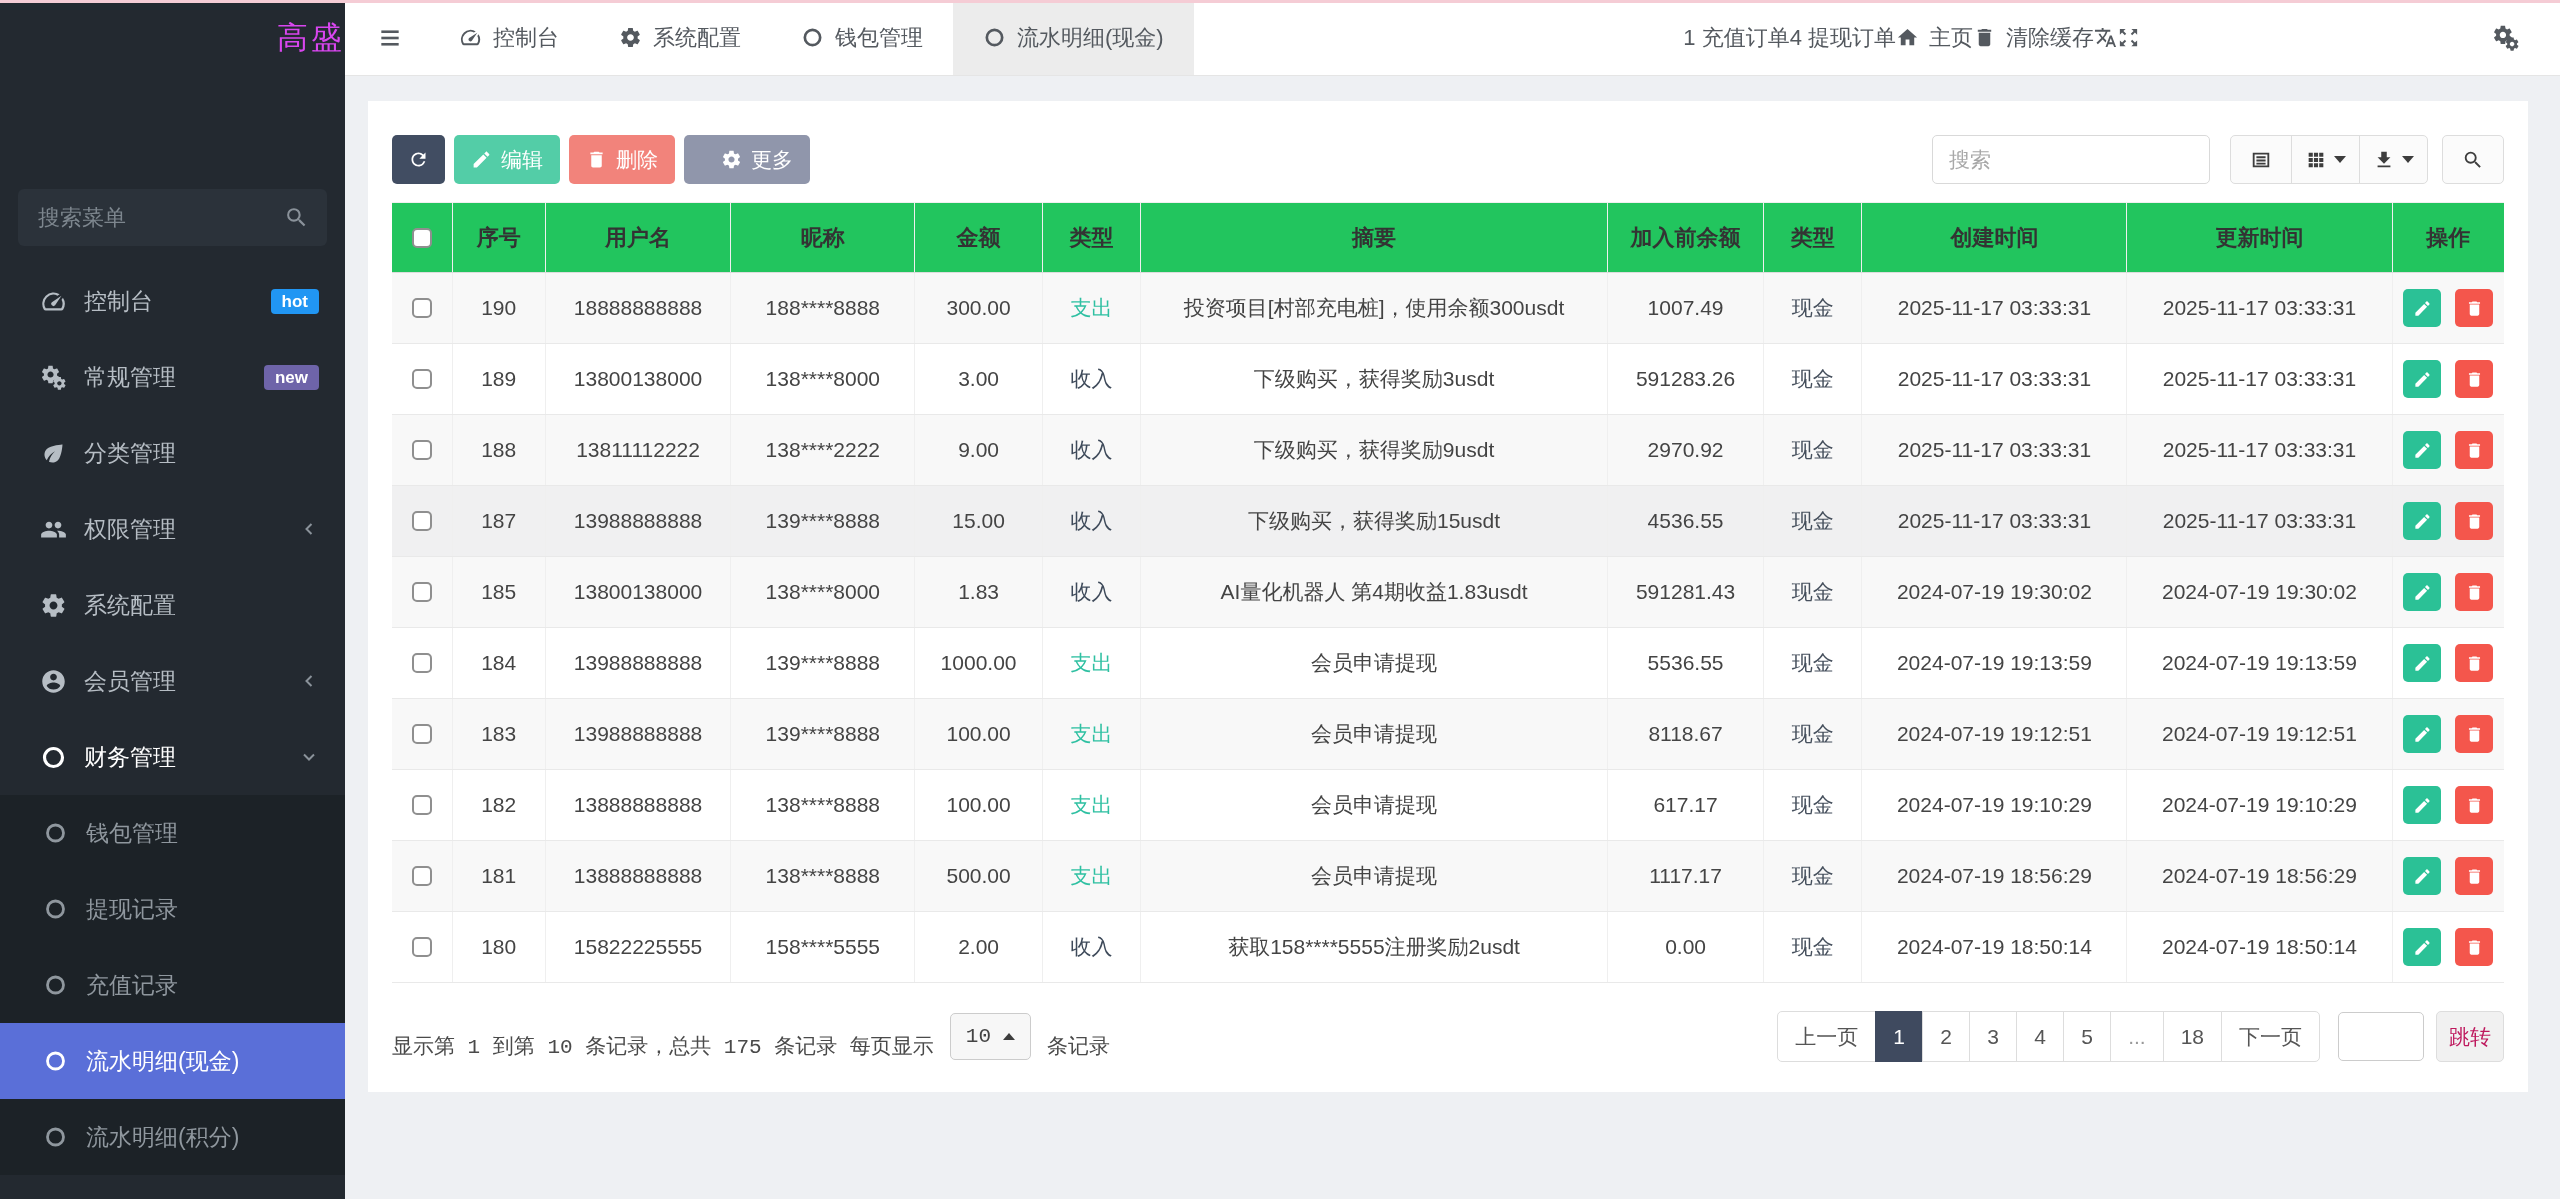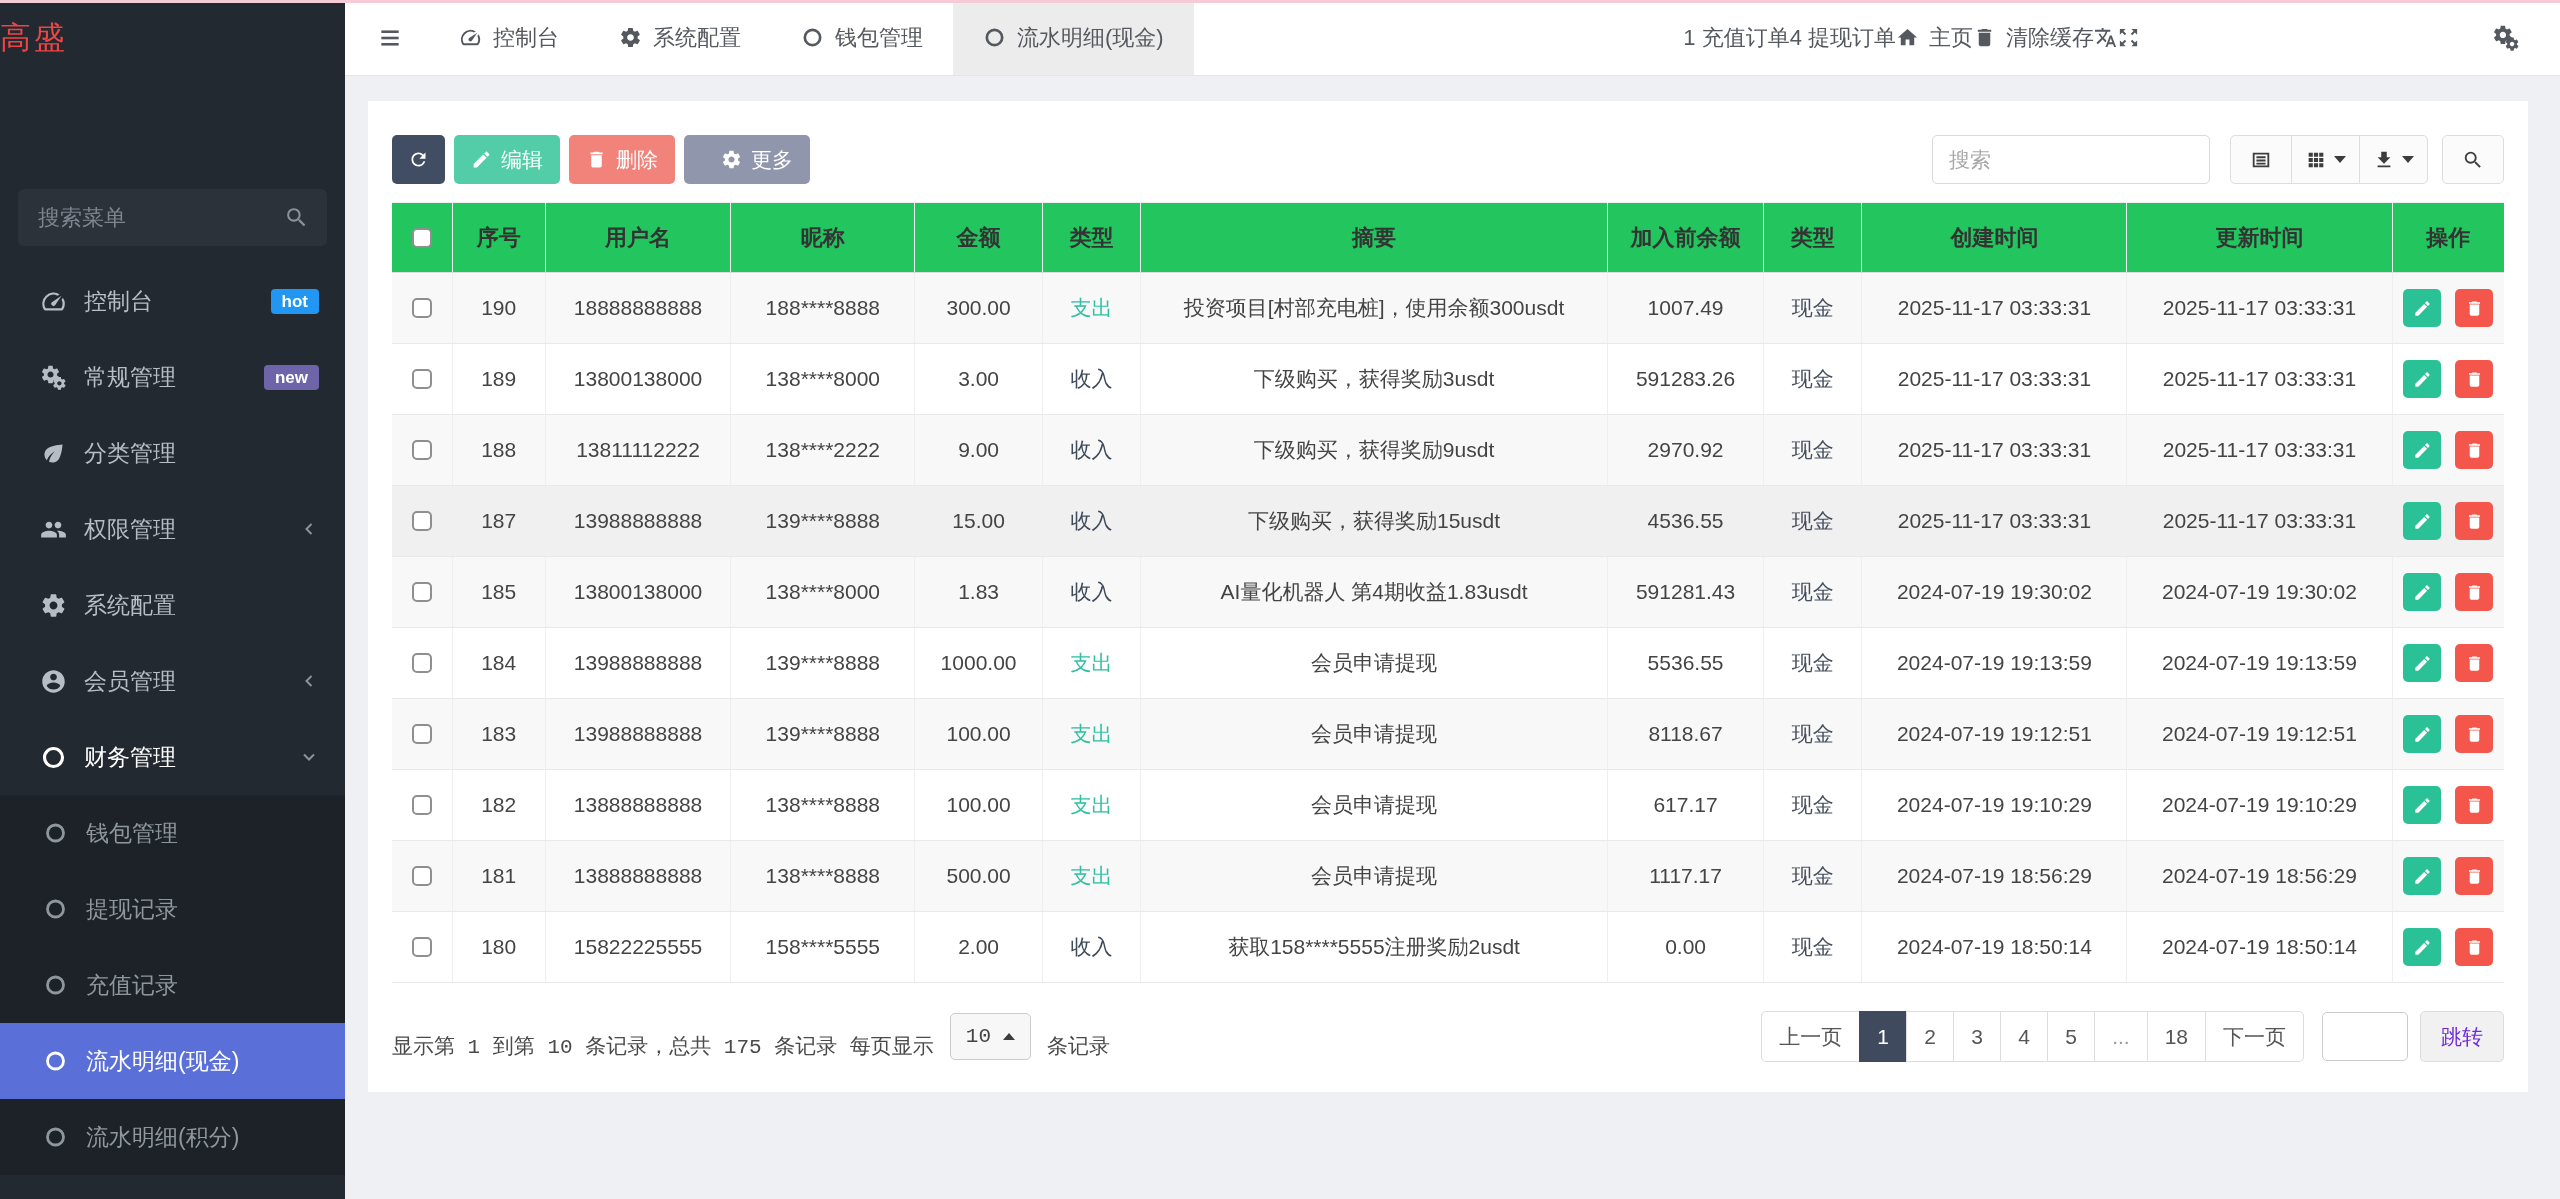--- a/index.html
+++ b/index.html
@@ -3,21 +3,21 @@
 <meta charset="utf-8">
 <style>
   * { box-sizing: border-box; }
   html,body { margin:0; padding:0; }
   body { font-family:"Liberation Sans","DejaVu Sans",sans-serif; background:#eef0f3; }
   .page { position:relative; width:2560px; height:1199px; display:flex; overflow:hidden; background:#eef0f3; }
   .topstrip { position:absolute; top:0; left:0; right:0; height:3px; background:#f5ccd5; z-index:50; }
 
   
   .sidebar { width:345px; flex:0 0 345px; background:#232930; color:#b6bdc4; display:flex; flex-direction:column; }
-  .logo { height:75px; line-height:75px; text-align:left; color:#ef4444; font-size:31px; letter-spacing:3px; }
+  .logo { height:75px; line-height:75px; text-align:right; color:#d946ef; font-size:31px; letter-spacing:3px; }
   .side-search { margin:114px 18px 0; position:relative; }
   .side-search input { width:100%; height:57px; background:#2b323a; border:none; border-radius:6px; color:#cfd5da; padding:0 58px 0 20px; font-size:22px; outline:none; }
   .side-search input::placeholder { color:#7d868e; }
   .side-search .sicon { position:absolute; right:18px; top:16px; width:25px; height:25px; fill:#8a929a; }
   ul.menu { list-style:none; margin:17px 0 0; padding:0; font-size:23px; }
   .menu-item { height:76px; display:flex; align-items:center; padding:0 26px 0 40px; color:#b6bdc4; cursor:pointer; }
   .menu-item .mi { width:27px; height:27px; margin-right:17px; fill:currentColor; flex:0 0 27px; }
   .menu-item .chev { width:20px; height:20px; margin-left:auto; stroke:#8a929a; fill:none; stroke-width:2.4; }
   .badge { margin-left:auto; font-size:17px; font-weight:bold; padding:4px 11px; border-radius:4px; color:#fff; line-height:1; }
   .badge.hot { background:#2196f3; }
@@ -89,21 +89,21 @@
   .info { display:flex; align-items:flex-end; gap:16px;font-family:Liberation Mono, monospace; }
   .pagesize { display:inline-flex; align-items:center; gap:12px; height:47px; padding:0 15px; border:1px solid #ccc; border-radius:5px; background:#f7f7f7; color:#444; cursor:pointer; }
   .pager { margin-left:auto; display:flex; align-items:center;border-radius:21px; }
   ul.pagination { display:flex; list-style:none; margin:0; padding:0; }
   .pagination li { min-width:48px; height:51px; border:1px solid #ddd; margin-left:-1px; display:flex; align-items:center; justify-content:center; padding:0 17px; background:#fff; color:#555; cursor:pointer; white-space:nowrap; }
   .pagination li:first-child { border-radius:5px 0 0 5px; margin-left:0; }
   .pagination li:last-child { border-radius:0 5px 5px 0; }
   .pagination li.active { background:#3f4a5f; border-color:#3f4a5f; color:#fff; }
   .pagination li.disabled { color:#999; }
   .jump-input { width:86px; height:49px; border:1px solid #ccc; border-radius:5px; margin-left:18px; outline:none; font-size:21px; padding:0 10px; }
-  .jump-btn { height:51px; padding:0 20px; margin-left:12px; background:#f1f1f1; border:1px solid #ddd; border-radius:5px; font-size:21px; color:#6d28d9; cursor:pointer; font-family:inherit; }
+  .jump-btn { height:51px; padding:0 12px; margin-left:12px; background:#f1f1f1; border:1px solid #ddd; border-radius:5px; font-size:21px; color:#be185d; cursor:pointer; font-family:inherit; }
   .hiddefs { position:absolute; width:0; height:0; overflow:hidden; }
 </style>
 </head>
 <body>
 
 <svg class="hiddefs" xmlns="http://www.w3.org/2000/svg">
   <defs>
     <path id="p-gear" d="M19.4 13c.04-.33.06-.66.06-1s-.02-.67-.07-1l2.1-1.65c.19-.15.24-.42.12-.64l-2-3.46c-.12-.22-.39-.3-.61-.22l-2.49 1c-.52-.4-1.08-.73-1.69-.98l-.38-2.65C14.46 2.18 14.25 2 14 2h-4c-.25 0-.46.18-.49.42l-.38 2.65c-.61.25-1.17.59-1.69.98l-2.49-1c-.23-.09-.49 0-.61.22l-2 3.46c-.13.22-.07.49.12.64L4.56 11c-.05.33-.07.66-.07 1s.02.67.07 1l-2.1 1.65c-.19.15-.24.42-.12.64l2 3.46c.12.22.39.3.61.22l2.49-1c.52.4 1.08.73 1.69.98l.38 2.65c.03.24.24.42.49.42h4c.25 0 .46-.18.49-.42l.38-2.65c.61-.25 1.17-.59 1.69-.98l2.49 1c.23.09.49 0 .61-.22l2-3.46c.12-.22.07-.49-.12-.64L19.4 13zM12 15.5c-1.93 0-3.5-1.57-3.5-3.5s1.57-3.5 3.5-3.5 3.5 1.57 3.5 3.5-1.57 3.5-3.5 3.5z"></path>
     <symbol id="i-gear" viewBox="0 0 24 24">
         <use href="#p-gear"></use>

